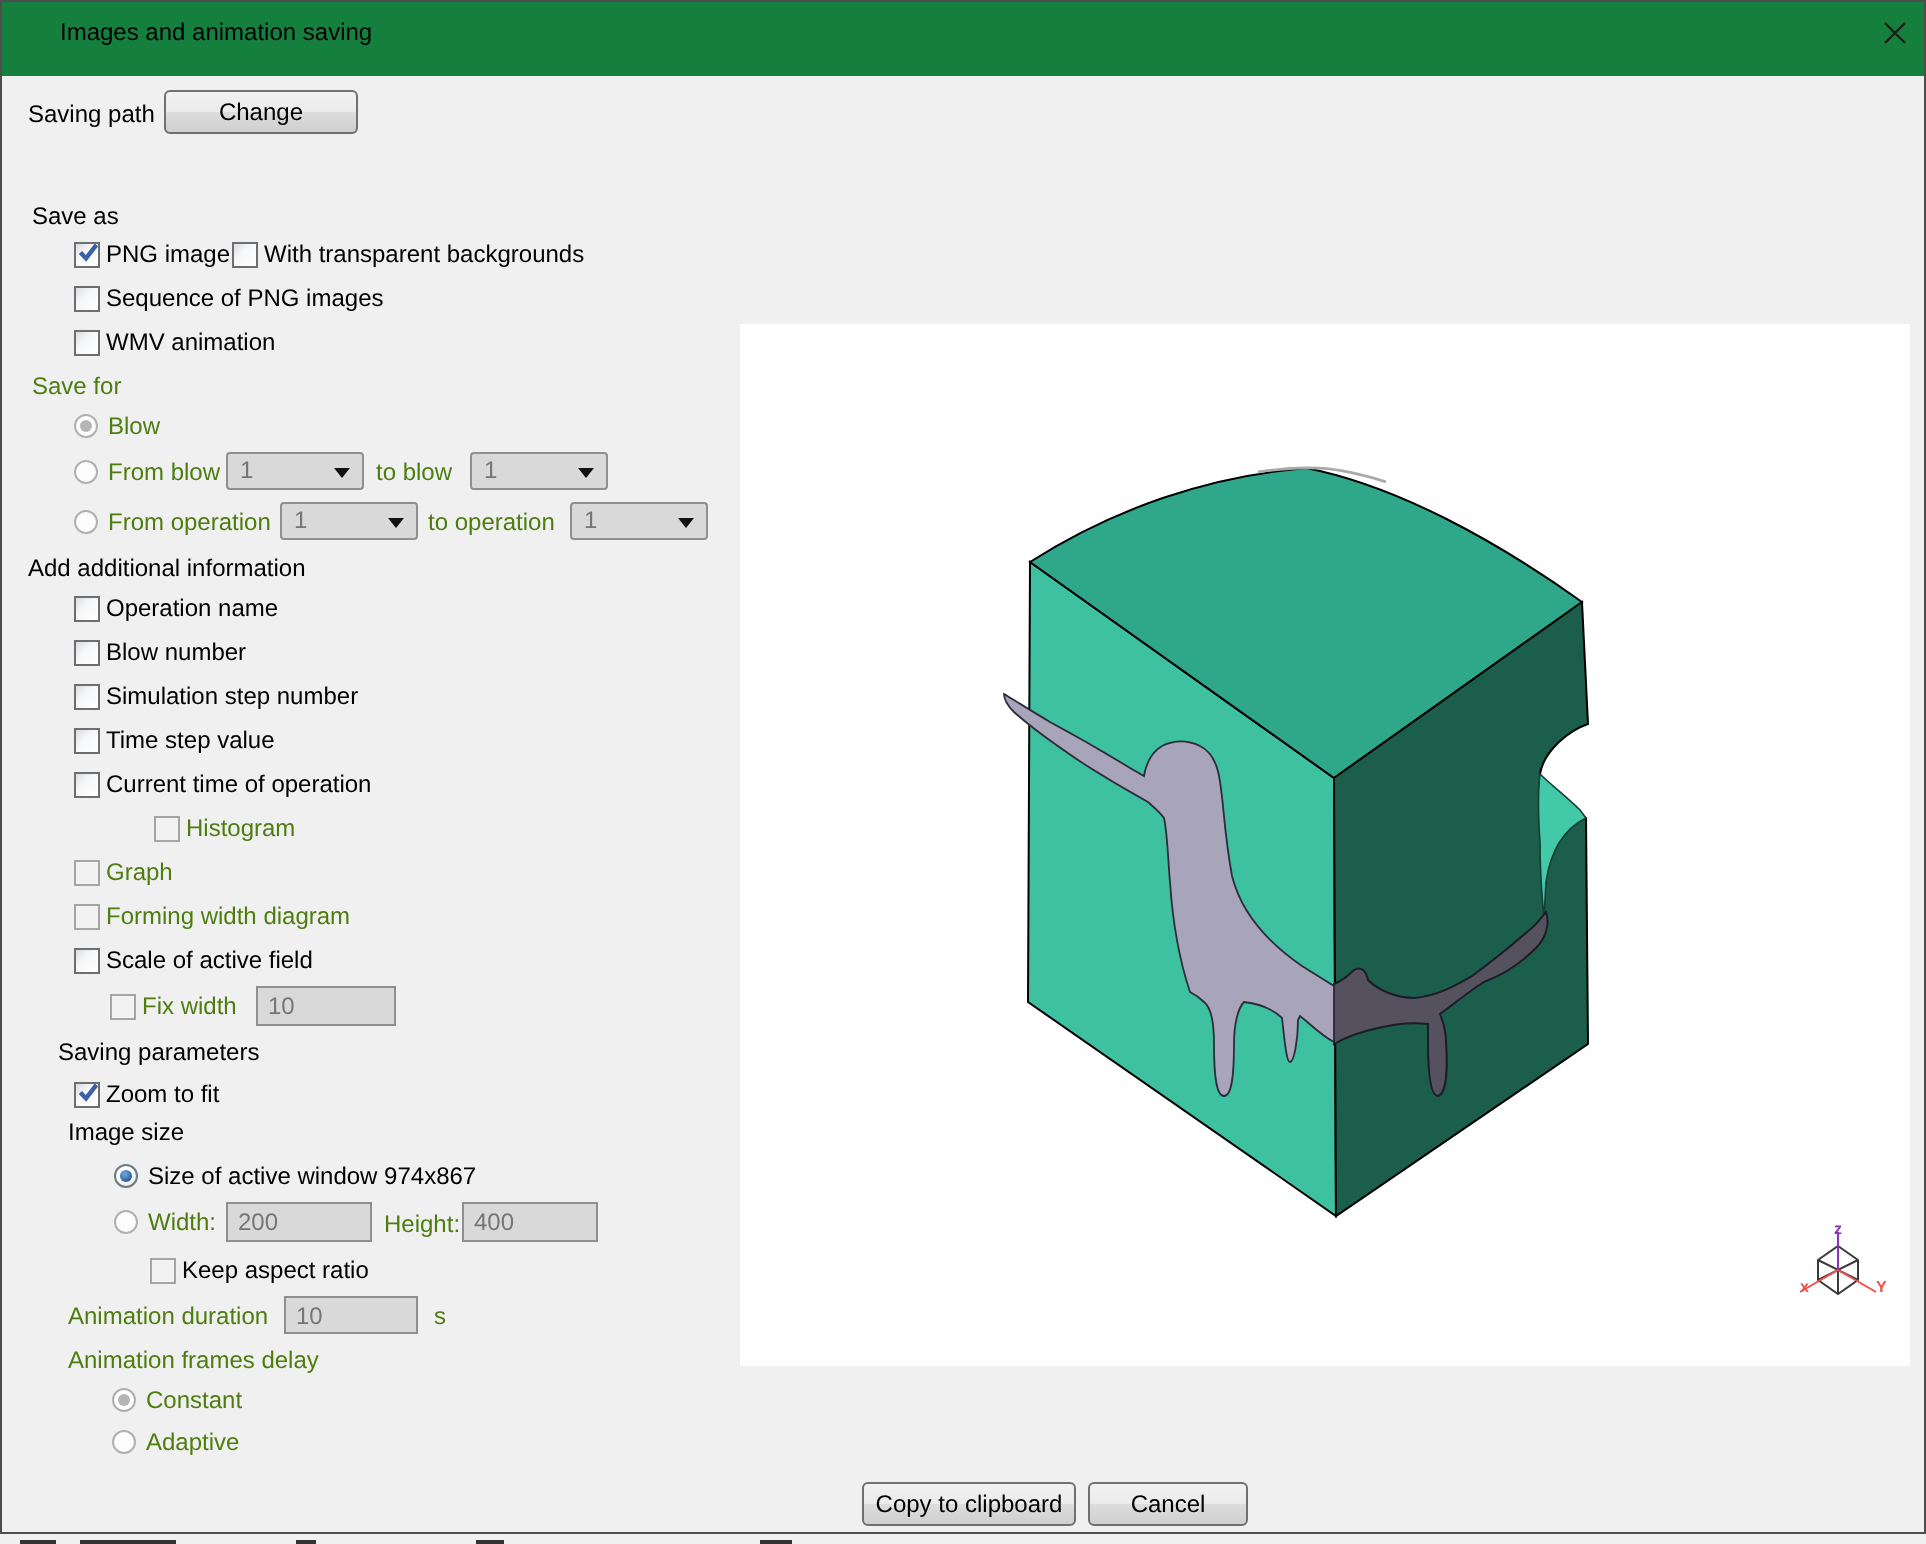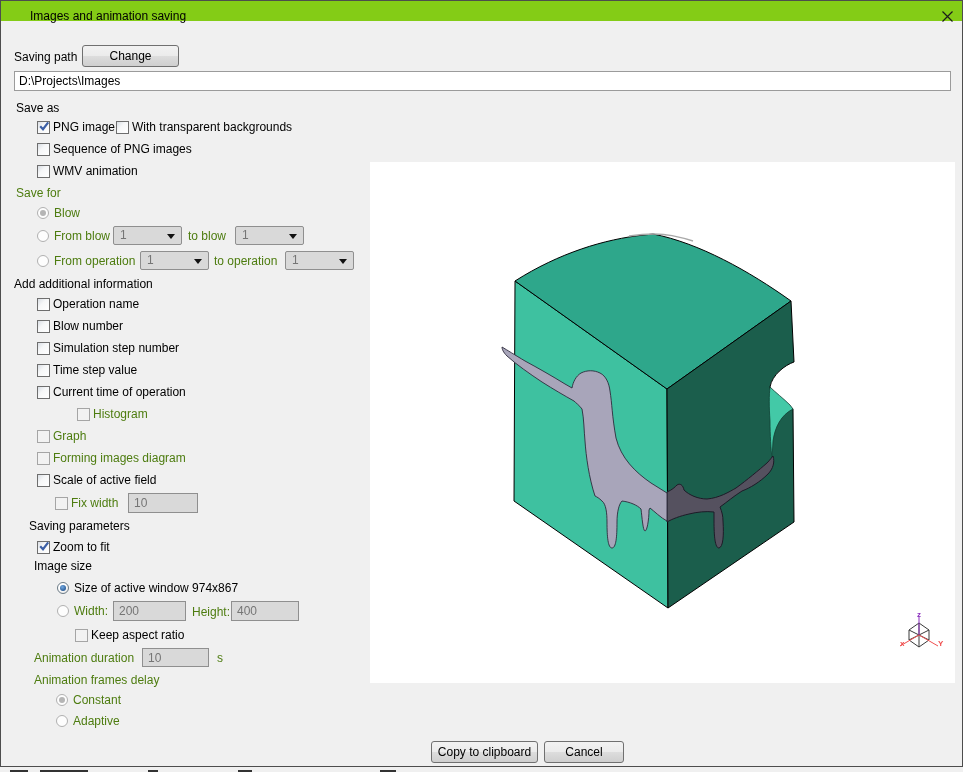--- a/index.html
+++ b/index.html
@@ -1,19 +1,19 @@
 <!DOCTYPE html>
 <html><head><meta charset="utf-8">
 <style>
 html,body{margin:0;padding:0;}
 body{width:963px;height:772px;position:relative;overflow:hidden;background:#f0f0f0;
 font-family:"Liberation Sans",sans-serif;font-size:12px;color:#000;}
 .dlg{position:absolute;left:0;top:0;width:963px;height:767px;box-sizing:border-box;
 border:1px solid #4d4d4d;border-bottom:1px solid #4d4d4d;background:#f0f0f0;}
-.title{position:absolute;left:0;top:0;width:100%;height:20px;background:#84cc16;}
+.title{position:absolute;left:0;top:0;width:100%;height:37px;background:#15803d;}
 .title span{position:absolute;left:29px;top:0;line-height:30px;}
 .closex{position:absolute;left:941px;top:10px;width:11px;height:11px;}
 .abs{position:absolute;}
 .row{position:absolute;height:14px;display:flex;align-items:center;white-space:nowrap;}
 .gray{color:#4d7c0f;}
 .cb{width:11px;height:11px;border:1px solid #6e6e6e;background:linear-gradient(135deg,#d9dee4 0%,#f6f7f8 40%,#ffffff 100%);margin-right:3px;flex:none;position:relative;}
 .cb.dis{border-color:#a5a5a5;background:#f2f2f2;}
 .cb svg{position:absolute;left:-1px;top:-3px;}
 .rd{width:10px;height:10px;border:1px solid #6b7a85;border-radius:50%;background:radial-gradient(circle at 35% 30%,#fff 40%,#ddd);margin-right:5px;flex:none;position:relative;}
 .rd.dis{border-color:#b0b0b0;background:#fdfdfd;}
@@ -31,21 +31,20 @@
 <div class="dlg">
   <div class="title">
       <span>Images and animation saving</span>
     <svg class="closex" viewBox="0 0 11 11">
         <path d="M0.5,0.5 L10.5,10.5 M10.5,0.5 L0.5,10.5" stroke="#1c1c1c" stroke-width="1.2" fill="none"></path>
       </svg>
   </div>
 
   <div class="lbl" style="left:13px;top:49px;">Saving path</div>
   <div class="btn" style="left:81px;top:44px;width:97px;">Change</div>
-  <div class="inp" style="left:13px;top:70px;width:937px;height:20px;line-height:18px;padding-left:4px;">D:\Projects\Images</div>
 
   <div class="lbl" style="left:15px;top:100px;">Save as</div>
 
   <div class="row" style="left:36px;top:119px;">
     <span class="cb">
         <svg width="15" height="15" viewBox="0 0 15 15">
           <path d="M3.2,7.2 L6,10.2 L11.2,3.4" stroke="#3c5fa6" stroke-width="2.2" fill="none"></path>
         </svg>
       </span>
       <span>PNG image</span>
@@ -109,21 +108,21 @@
   <div class="row gray" style="left:36px;top:406px;padding-left:40px;">
       <span class="cb dis"></span>
       <span>Histogram</span>
     </div>
   <div class="row gray" style="left:36px;top:428px;">
       <span class="cb dis"></span>
       <span>Graph</span>
     </div>
   <div class="row gray" style="left:36px;top:450px;">
       <span class="cb dis"></span>
-      <span>Forming images diagram</span>
+      <span>Forming width diagram</span>
     </div>
   <div class="row" style="left:36px;top:472px;">
       <span class="cb"></span>
       <span>Scale of active field</span>
     </div>
   <div class="row gray" style="left:54px;top:495px;">
       <span class="cb dis"></span>
       <span>Fix width</span>
     </div>
   <div class="dinp" style="left:127px;top:492px;width:70px;height:20px;">10</div>

